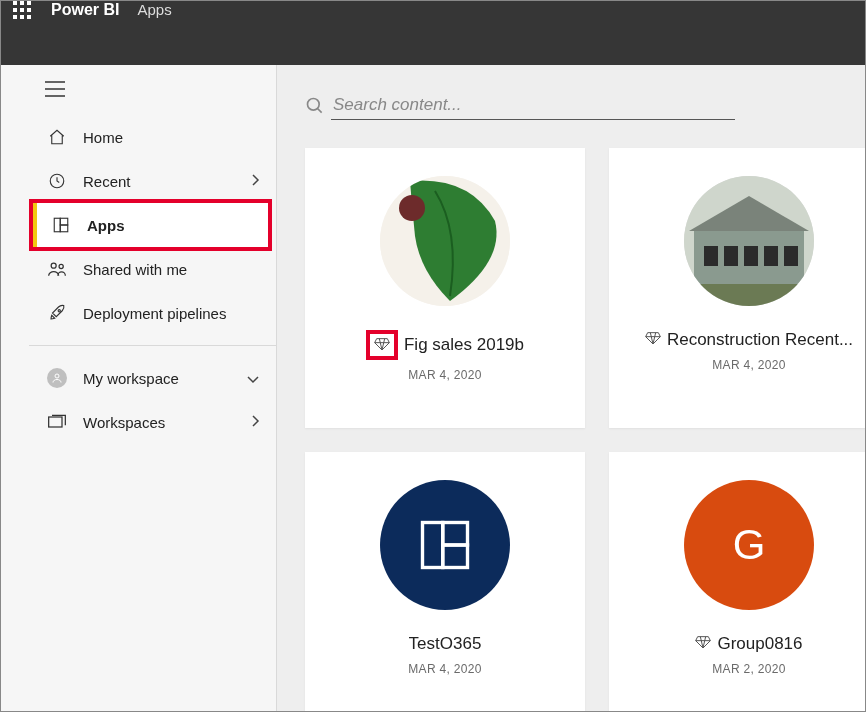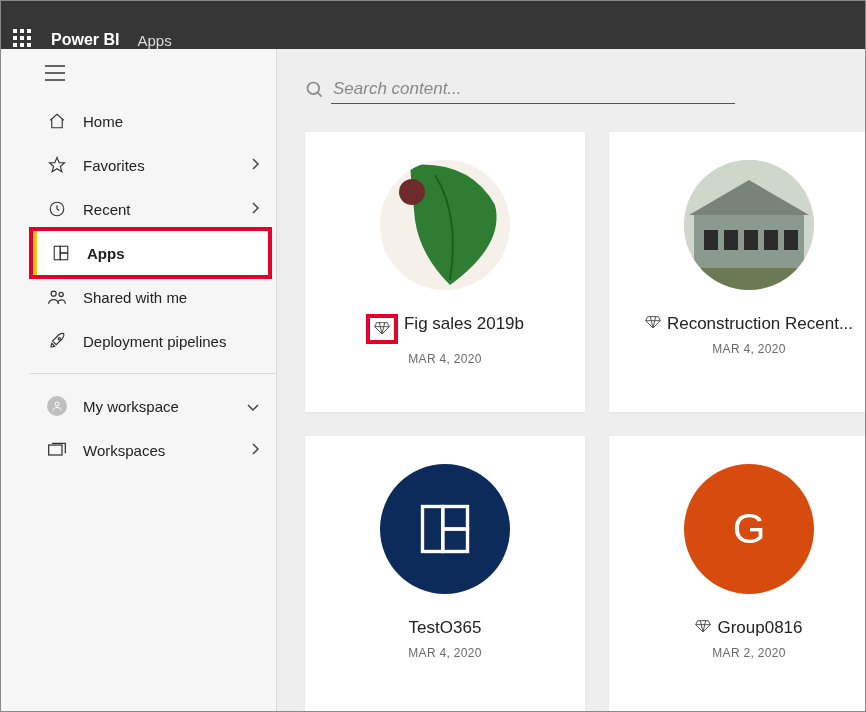--- a/index.html
+++ b/index.html
@@ -1,20 +1,20 @@
 <!DOCTYPE html>
 <html><head>
 <meta charset="utf-8">
 <style>
   * { box-sizing: border-box; }
   html, body { margin: 0; padding: 0; font-family: "Segoe UI", Arial, sans-serif; }
   body { width: 866px; height: 712px; border: 1px solid #888; overflow: hidden; background: #eeeeee; }
 
   
-  .topbar { height: 48px; background: #363636; color: #fff; display: flex; align-items: flex-end; padding: 0 12px; }
+  .topbar { height: 64px; background: #363636; color: #fff; display: flex; align-items: flex-start; padding: 0 12px; }
   .waffle { width: 20px; height: 20px; display: grid; grid-template-columns: repeat(3,4px); grid-template-rows: repeat(3,4px); gap: 3px; margin-right: 18px; cursor: pointer;}
   .waffle span { background: #fff; width: 4px; height: 4px; display:block;}
   .brand { font-weight: 600; font-size: 16px; margin-right: 18px; }
   .crumb { font-size: 15px; color: #ddd; }
 
   .shell { display: flex; height: calc(100% - 48px); }
 
   
   .sidebar { width: 276px; background: #f6f6f6; border-right: 1px solid #d9d9d9; padding-top: 8px; padding-left: 28px; }
   .burger { padding: 8px 16px 14px 16px; cursor:pointer;}
@@ -32,21 +32,21 @@
   
   .main { flex:1; padding: 26px 28px 0 28px; overflow:auto;}
   .searchwrap { display:flex; align-items:flex-end; width:430px; margin-bottom:28px;}
   .searchwrap .sicon { color:#777; margin-right:6px;}
   .searchinput { flex:1; border:none; border-bottom:1.5px solid #555; background:transparent; font-size:17px; font-style:italic; color:#333; padding:4px 2px; outline:none;}
   .searchinput::placeholder{ color:#888; font-style:italic;}
 
   .grid { display:grid; grid-template-columns: repeat(2, 280px); gap:24px 24px;}
   .card { background:#fff; height:280px; display:flex; flex-direction:column; align-items:center; padding-top:28px; box-shadow:0 1px 2px rgba(0,0,0,.06); cursor:pointer;}
   .thumb { width:130px; height:130px; border-radius:50%; overflow:hidden; display:flex; align-items:center; justify-content:center;}
-  .card-title-row { display:flex; align-items:flex-start; gap:6px; margin-top:24px; font-size:17px; color:#222; max-width:90%; white-space:nowrap;}
+  .card-title-row { display:flex; align-items:center; gap:6px; margin-top:24px; font-size:17px; color:#222; max-width:90%; white-space:nowrap;}
   .card-title { overflow:hidden; text-overflow:ellipsis;}
   .card-date { font-size:12px; color:#6a6a6a; margin-top:8px; letter-spacing:.3px;}
   .diamond { color:#555; }
   .diamond-box { border:4px solid #e4002b; padding:2px 4px 0 4px; display:inline-flex;}
 
   
   .leaf { position:relative; background:#f7f4ef;}
   .leaf svg{width:130px;height:130px;}
   .building { background:#ddd;}
   .building svg{width:130px;height:130px;}
@@ -88,31 +88,20 @@
 
     <div class="nav-item">
       <span class="ic">
           <svg width="18" height="18" viewBox="0 0 24 24" fill="none" stroke="#333" stroke-width="1.5">
             <path d="M3 11 L12 3 L21 11 M5 10 V21 H19 V10"></path>
           </svg>
         </span>
       <span>Home</span>
     </div>
 
-    <div class="nav-item">
-      <span class="ic">
-          <svg width="18" height="18" viewBox="0 0 24 24" fill="none" stroke="#333" stroke-width="1.5">
-            <path d="M12 2 L15 9 L22 9 L16.5 14 L18.5 21 L12 17 L5.5 21 L7.5 14 L2 9 L9 9 Z"></path>
-          </svg>
-        </span>
-      <span>Favorites</span>
-      <span class="chev"><svg width="10" height="14" viewBox="0 0 10 14" fill="none" stroke="#444" stroke-width="1.5">
-            <path d="M3 2 L8 7 L3 12"></path>
-          </svg></span>
-    </div>
 
     <div class="nav-item">
       <span class="ic">
           <svg width="18" height="18" viewBox="0 0 24 24" fill="none" stroke="#333" stroke-width="1.5">
             <circle cx="12" cy="12" r="9"></circle>
             <path d="M12 7 V12 L15 14"></path>
           </svg>
         </span>
       <span>Recent</span>
       <span class="chev"><svg width="10" height="14" viewBox="0 0 10 14" fill="none" stroke="#444" stroke-width="1.5">

